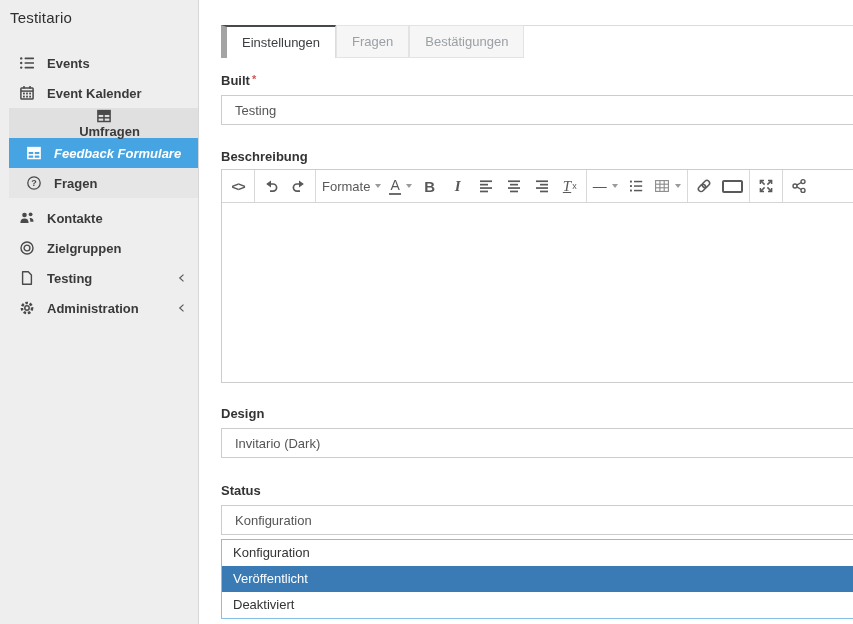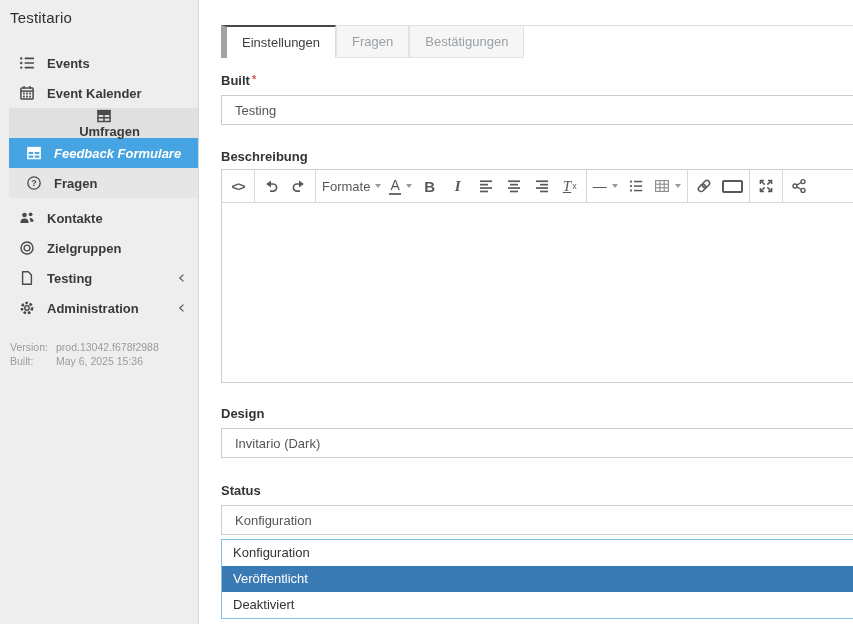--- a/index.html
+++ b/index.html
@@ -193,30 +193,20 @@
           <circle cx="8" cy="8" r="5.1" fill="none" stroke="currentColor" stroke-width="2.5" stroke-dasharray="2.6 1.75"></circle>
           <circle cx="8" cy="8" r="2.2" fill="none" stroke="currentColor" stroke-width="1.5"></circle>
         </svg>
         <span class="label">Administration</span>
         <svg class="chev" width="12" height="12" viewBox="0 0 16 16">
           <polyline points="10,3.5 5,8 10,12.5" fill="none" stroke="currentColor" stroke-width="1.6"></polyline>
         </svg>
       </div>
     </nav>
 
-    <div class="version">
-      <div class="row">
-        <span class="vlabel">Version:</span>
-        <span>prod.13042.f678f2988</span>
-      </div>
-      <div class="row">
-        <span class="vlabel">Built:</span>
-        <span>May 6, 2025 15:36</span>
-      </div>
-    </div>
   </aside>
 
   <main class="main">
     <div class="content">
 
       <div class="tabbar">
         <div class="tab active">Einstellungen</div>
         <div class="tab">Fragen</div>
         <div class="tab">Bestätigungen</div>
       </div>

